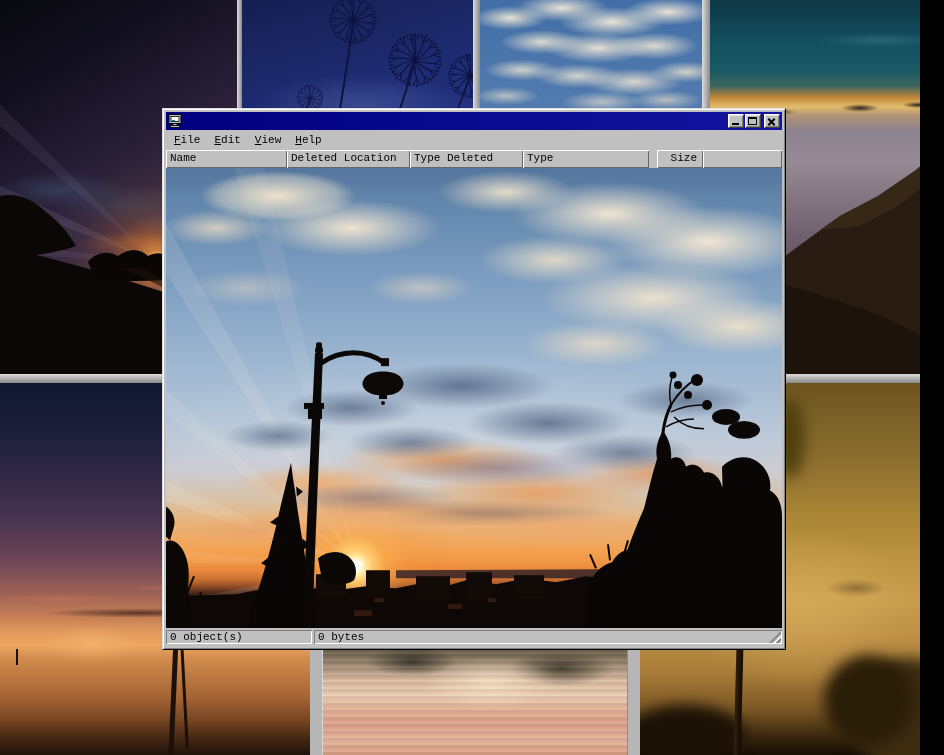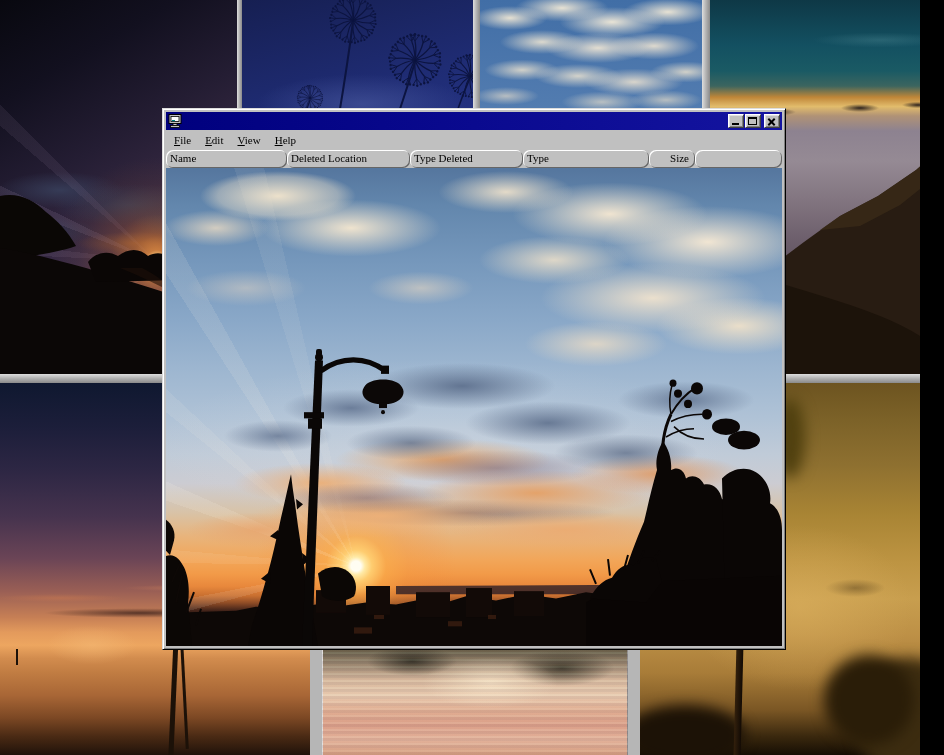--- a/index.html
+++ b/index.html
@@ -1,17 +1,17 @@
 <!DOCTYPE html>
 <html><head>
 <meta charset="utf-8">
 <style>
   html,body{margin:0;padding:0;background:#000;}
   .desktop{position:relative;width:920px;height:755px;background:#1d4ed8;overflow:hidden;
-           font-family:Liberation Serif, serif;-webkit-font-smoothing:none;}
+           font-family:Liberation Mono, monospace;-webkit-font-smoothing:none;}
   .tile{position:absolute;overflow:hidden;}
   .tile svg{position:absolute;inset:0;width:100%;height:100%;}
 
   
   .tile-a{left:0;top:0;width:237px;height:374px;
     background:
       radial-gradient(circle at 157px 262px, #ffe9b0 0 3px, rgba(255,200,120,.95) 6px, rgba(230,140,60,.8) 12px, rgba(205,115,45,.55) 26px, rgba(165,88,42,.3) 48px, rgba(120,70,45,.12) 78px, transparent 105px),
       conic-gradient(from 225deg at 157px 262px, rgba(150,130,160,.20) 0 5deg, transparent 5deg 14deg, rgba(150,130,160,.15) 14deg 18deg, transparent 18deg 30deg, rgba(160,140,170,.20) 30deg 35deg, transparent 35deg 48deg, rgba(150,130,160,.13) 48deg 52deg, transparent 52deg 66deg, rgba(150,130,160,.17) 66deg 71deg, transparent 71deg 86deg, rgba(145,125,155,.12) 86deg 90deg, transparent 90deg 360deg),
       radial-gradient(ellipse 90px 26px at 60px 190px, rgba(56,64,92,.85), transparent 70%),
       radial-gradient(ellipse 110px 30px at 130px 205px, rgba(52,60,88,.85), transparent 70%),
@@ -109,23 +109,23 @@
     border:1px solid #000;border-top:2px solid #000;}
   .g-x1,.g-x2{position:absolute;left:2px;top:5.5px;width:9px;height:2px;background:#000;}
   .g-x1{transform:rotate(45deg);} .g-x2{transform:rotate(-45deg);}
 
   .menubar{height:20px;flex:0 0 20px;display:flex;align-items:center;font-size:11px;color:#000;padding-left:1px;}
   .menu-item{padding:2px 7px;cursor:default;}
   .mk{text-decoration:underline;}
 
   .cols{height:18px;flex:0 0 18px;display:flex;background:#c0c0c0;font-size:11px;color:#000;}
   .hcell{box-sizing:border-box;height:18px;line-height:15px;padding:1px 4px 0;background:#c0c0c0;
-    box-shadow:inset 1px 1px 0 #fff, inset -1px -1px 0 #666;white-space:nowrap;overflow:hidden;cursor:default;border-radius:7px;}
+    box-shadow:inset 1px 1px 0 #fff, inset -1px -1px 0 #666;white-space:nowrap;overflow:hidden;cursor:default;}
   .c-name{width:121px;} .c-orig{width:123px;} .c-date{width:113px;} .c-type{width:126px;}
-  .c-size{width:46px;text-align:right;padding-right:6px;} .c-fill{flex:1;}
+  .c-size{width:46px;text-align:right;padding-right:6px;margin-left:8px;} .c-fill{flex:1;}
 
   .photo{position:relative;flex:1;overflow:hidden;
     background:
       radial-gradient(ellipse 100px 32px at 112px 28px, rgba(244,230,205,.95), rgba(244,230,205,.4) 60%, transparent 78%),
       radial-gradient(ellipse 70px 24px at 50px 60px, rgba(236,220,196,.8), transparent 75%),
       radial-gradient(ellipse 120px 38px at 185px 60px, rgba(246,232,208,.95), transparent 75%),
       radial-gradient(ellipse 90px 28px at 340px 24px, rgba(242,228,204,.9), transparent 75%),
       radial-gradient(ellipse 130px 42px at 444px 46px, rgba(247,233,210,.95), transparent 75%),
       radial-gradient(ellipse 140px 48px at 542px 74px, rgba(248,234,212,.95), transparent 75%),
       radial-gradient(ellipse 100px 32px at 388px 92px, rgba(240,226,202,.85), transparent 75%),
@@ -349,15 +349,22 @@
           <ellipse cx="578" cy="263" rx="16" ry="9"></ellipse>
         </g>
         <path d="M491,292 C489,282 492,272 497,264 C503,272 506,282 505,292 C512,288 518,292 520,300 C526,296 534,298 538,306 C546,304 554,310 556,320 C564,322 570,330 572,340 L576,462 L452,462 L456,400 C462,380 470,360 478,342 C482,326 486,308 491,292 Z" fill="#0a0605"></path>
         <path d="M556,300 C566,290 580,288 590,294 C600,300 606,312 604,324 C612,328 616,338 616,350 L616,462 L560,462 Z" fill="#0a0605"></path>
         <path d="M420,420 C440,408 460,402 480,400 L616,394 L616,462 L420,462 Z" fill="#090504"></path>
         <path d="M424,416 C430,404 438,398 446,396 C452,386 460,382 468,384 C474,376 482,374 490,378 L496,400 L480,420 Z" fill="#0a0605"></path>
         <path d="M430,402 l-6,-14 M444,394 l-2,-16 M458,388 l4,-14 M472,382 l6,-12 M486,380 l8,-10" stroke="#0a0605" stroke-width="2" fill="none"></path>
       </svg>
     </div>
 
+    <div class="status">
+      <span class="panel p1">0 object(s)</span>
+      <span class="panel p2">
+        <span>0 bytes</span>
+        <span class="grip"></span>
+      </span>
+    </div>
 
   </div>
 </div>
 
 </body></html>

